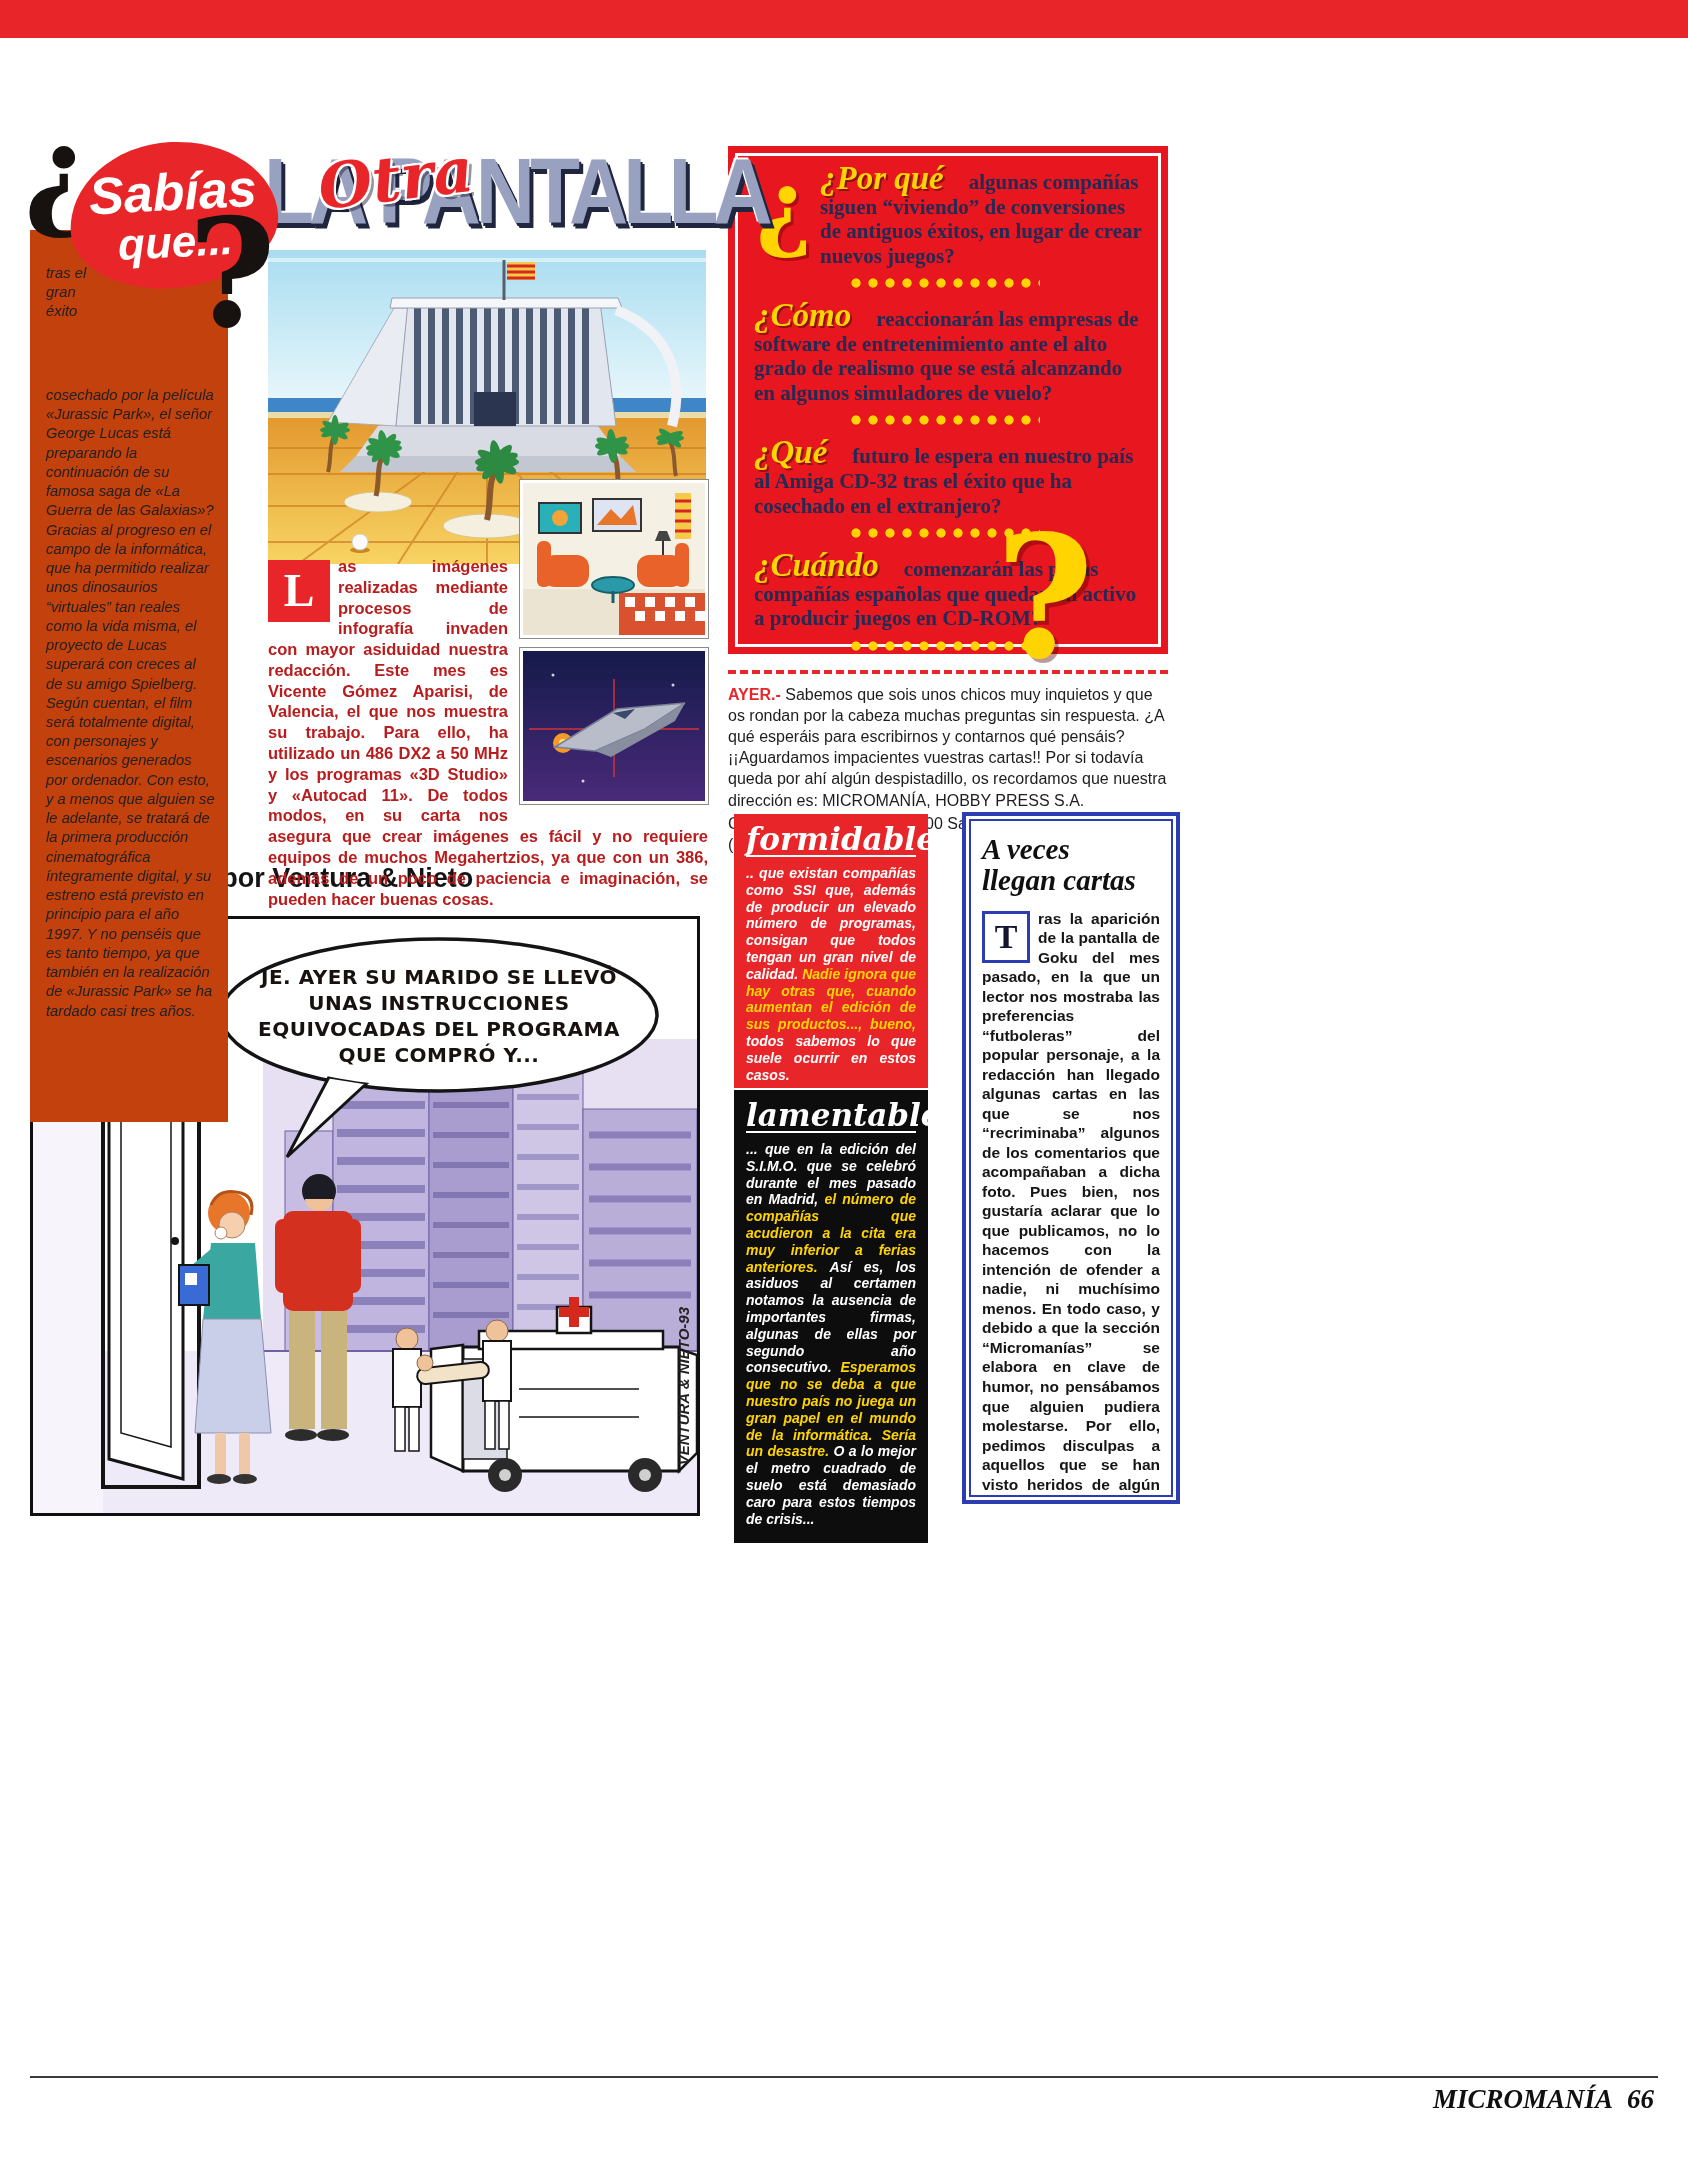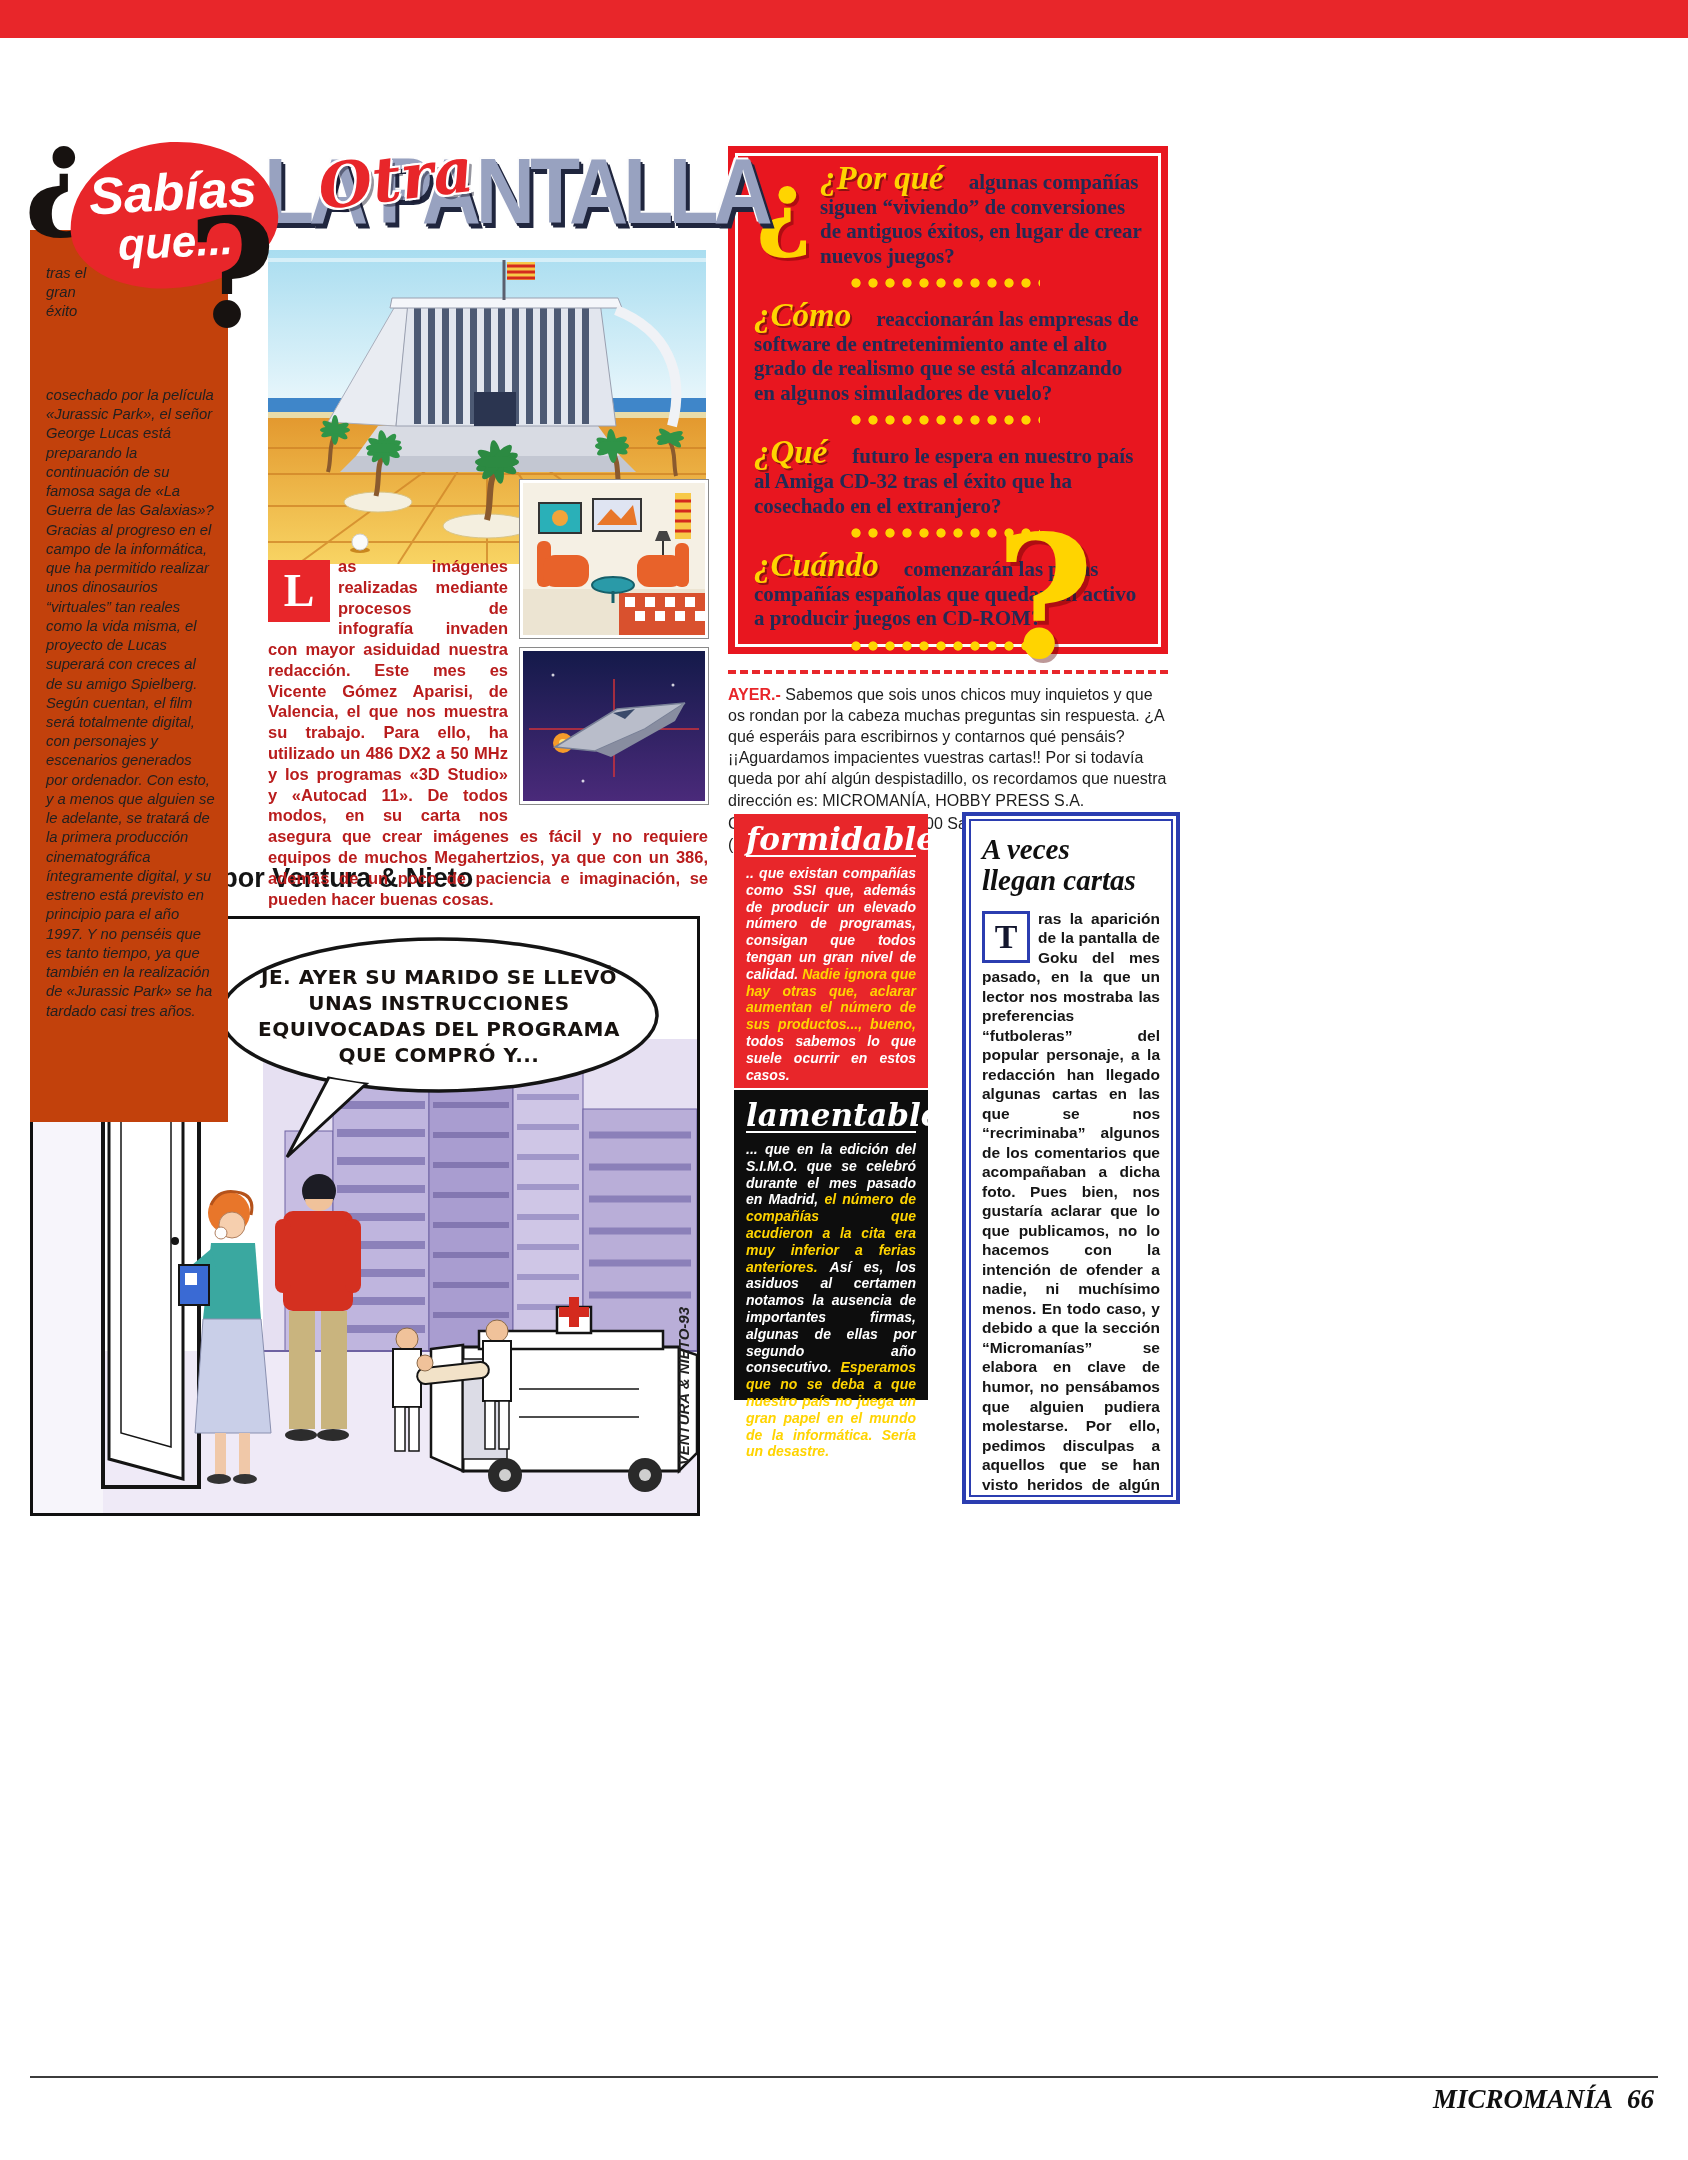--- a/index.html
+++ b/index.html
@@ -65,21 +65,21 @@
 
   
   .nota{position:absolute;left:728px;top:670px;width:440px;border-top:4px dashed #e8262a;padding-top:10px;
         font:400 16px/1.32 "Liberation Sans",sans-serif;color:#1d1d1d;}
   .nota-label{color:#e8262a;font-weight:800;}
   .nota-address{margin-top:2px;}
 
   
   .fl-box{position:absolute;box-sizing:border-box;padding:10px 12px;}
   .formidable{left:734px;top:814px;width:194px;height:274px;background:#e8262a;}
-  .lamentable{left:734px;top:1090px;width:194px;height:310px;background:#0d0d0d;}
+  .lamentable{left:734px;top:1090px;width:194px;height:453px;background:#0d0d0d;}
   .fl-title{font:italic 800 31px/1 "DejaVu Serif",serif;color:#fff;border-bottom:2px solid #fff;
             margin-bottom:8px;}
   .fl-body{font:italic 800 14px/1.2 "Liberation Sans",sans-serif;color:#fff;text-align:justify;}
   .seg-yellow{color:#ffd400;}
 
   
   .cartas{position:absolute;left:962px;top:812px;width:218px;height:692px;border:4px solid #2b3db0;
           background:#fff;box-sizing:border-box;padding:3px;}
   .cartas-inner{border:2px solid #2b3db0;height:100%;box-sizing:border-box;padding:13px 11px;overflow:hidden;}
   .cartas-title{font:italic 800 29px/1.08 "Liberation Serif",serif;color:#101010;margin-bottom:12px;}
@@ -440,21 +440,21 @@
       <path d="M296,158 L254,238 L334,164 Z" fill="#ffffff" stroke="#141414" stroke-width="3"></path>
       <ellipse cx="406" cy="96" rx="214" ry="72" fill="#ffffff"></ellipse>
     </svg>
     <div class="bubble-text">JE. AYER SU MARIDO SE LLEVÓ UNAS INSTRUCCIONES EQUIVOCADAS DEL PROGRAMA QUE COMPRÓ Y...</div>
     <div class="comic-sign">VENTURA &amp; NIETO-93</div>
   </div>
 
   <div class="fl-box formidable">
     <div class="fl-title">formidable</div>
     <div class="fl-body">
-      <span>.. que existan compañías como SSI que, además de producir un elevado número de programas, consigan que todos tengan un gran nivel de calidad. </span><span class="seg-yellow">Nadie ignora que hay otras que, aclarar aumentan el número de sus productos..., bueno, </span><span>todos sabemos lo que suele ocurrir en estos casos.</span>
+      <span>.. que existan compañías como SSI que, además de producir un elevado número de programas, consigan que todos tengan un gran nivel de calidad. </span><span class="seg-yellow">Nadie ignora que hay otras que, cuando aumentan el edición de sus productos..., bueno, </span><span>todos sabemos lo que suele ocurrir en estos casos.</span>
     </div>
   </div>
 
   <div class="fl-box lamentable">
     <div class="fl-title">lamentable</div>
     <div class="fl-body">
       <span>... que en la edición del S.I.M.O. que se celebró durante el mes pasado en Madrid, </span><span class="seg-yellow">el número de compañías que acudieron a la cita era muy inferior a ferias anteriores. </span><span>Así es, los asiduos al certamen notamos la ausencia de importantes firmas, algunas de ellas por segundo año consecutivo. </span><span class="seg-yellow">Esperamos que no se deba a que nuestro país no juega un gran papel en el mundo de la informática. Sería un desastre. </span><span>O a lo mejor el metro cuadrado de suelo está demasiado caro para estos tiempos de crisis...</span>
     </div>
   </div>
 

